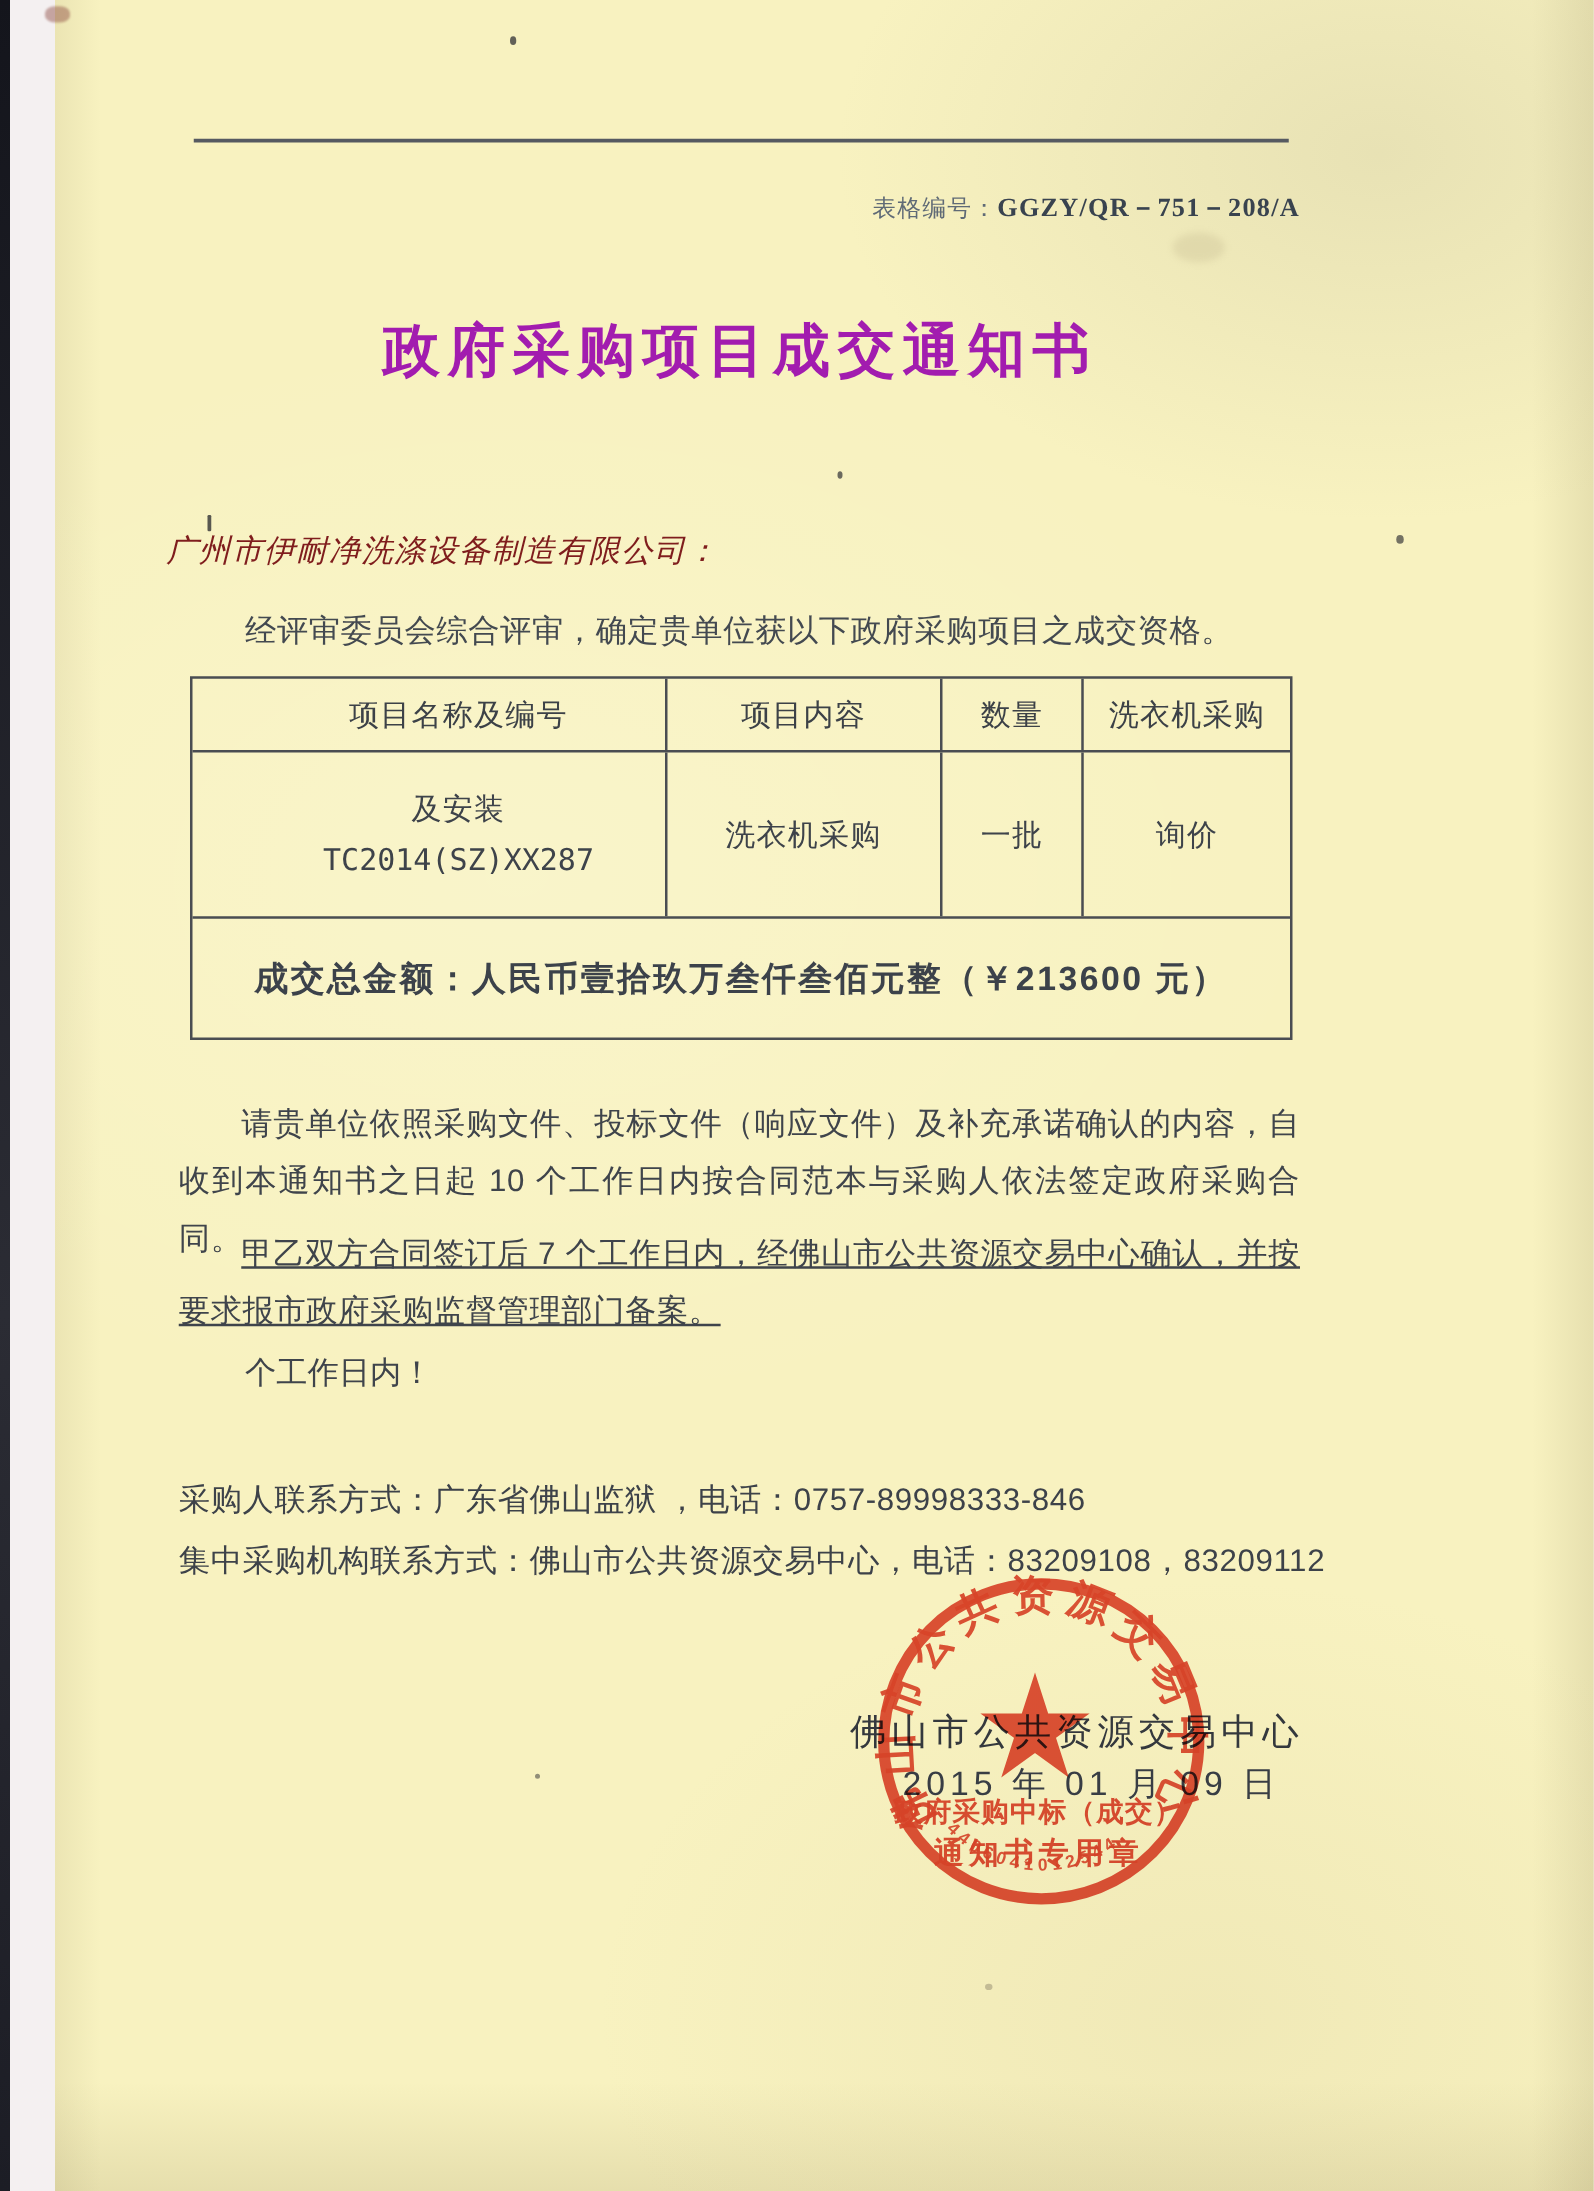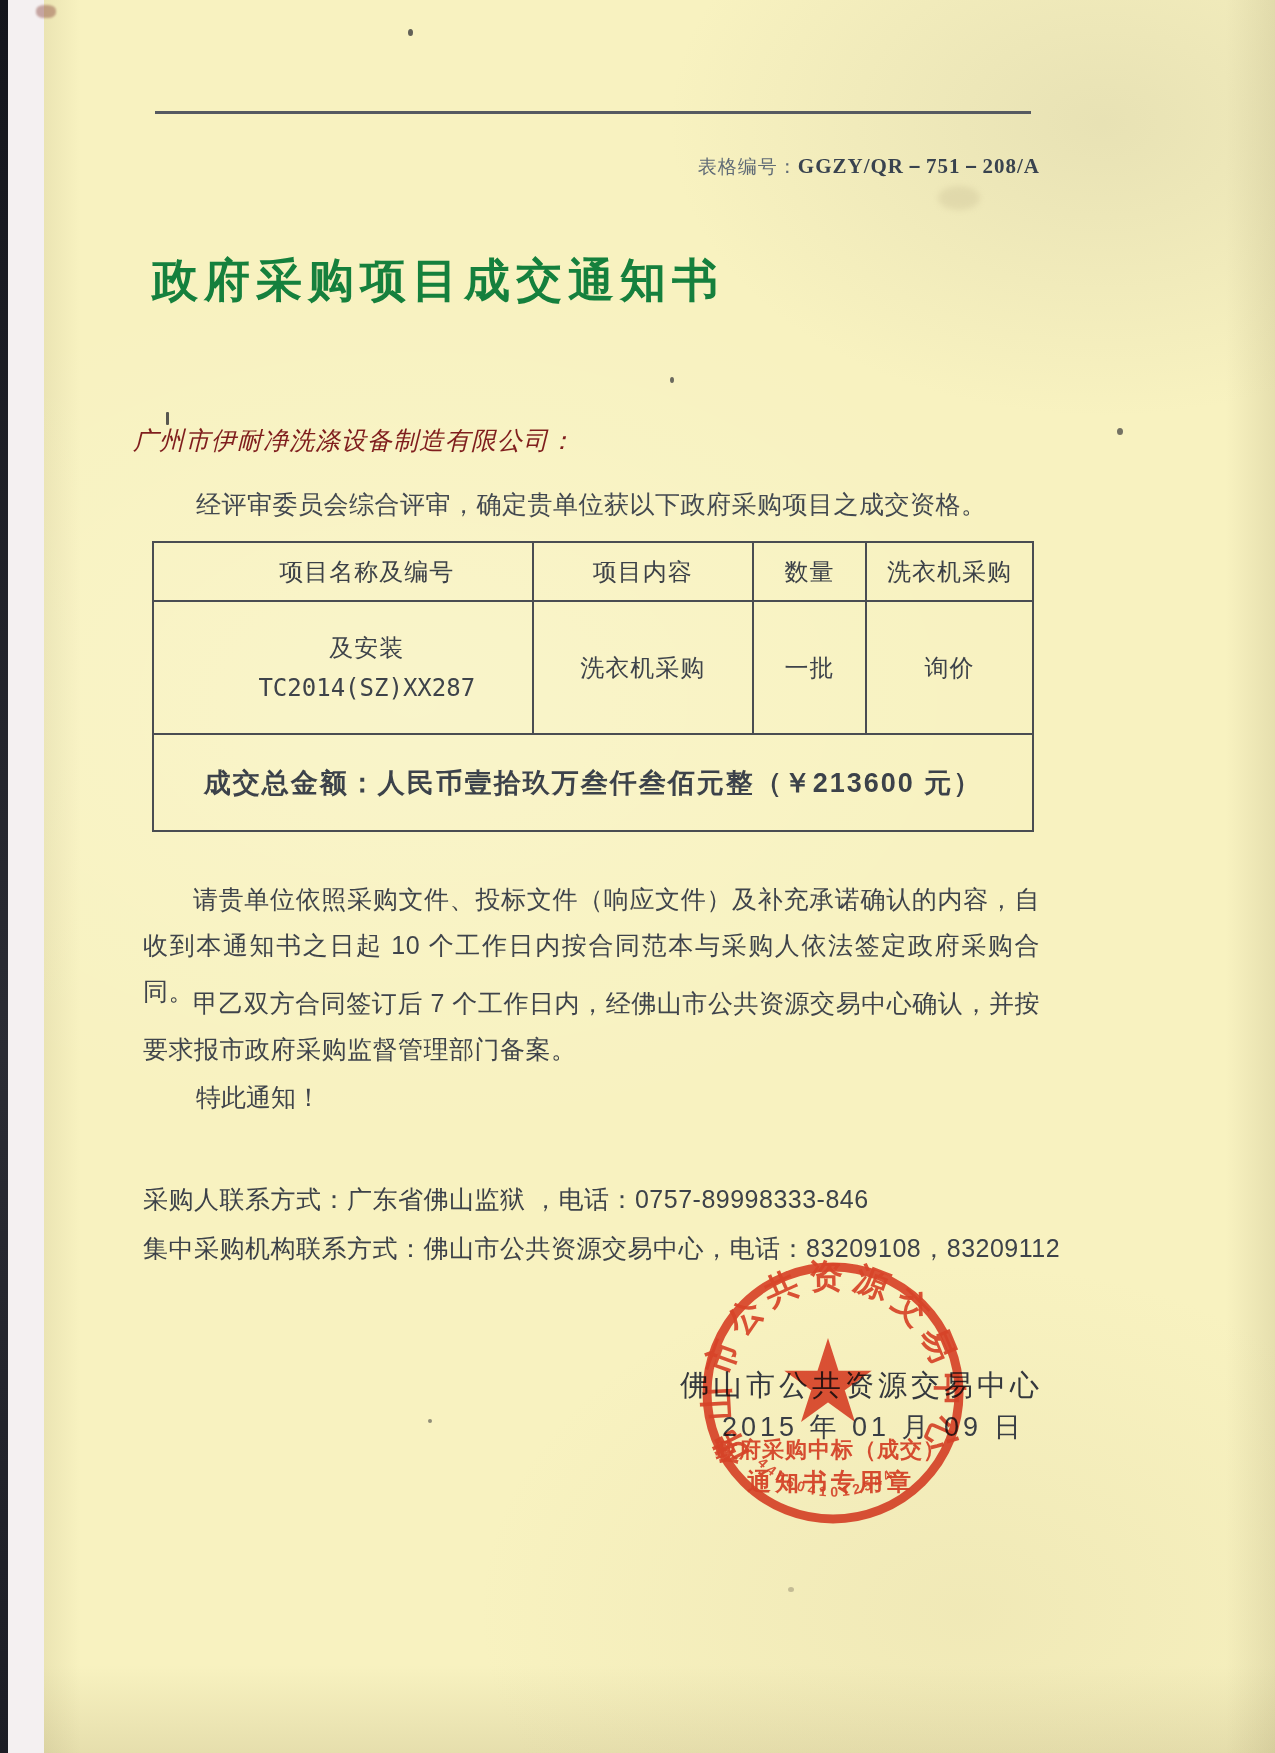--- a/index.html
+++ b/index.html
@@ -19,42 +19,42 @@
       radial-gradient(ellipse 900px 600px at 30% 40%, rgba(255,255,242,0.20), transparent 72%),
       radial-gradient(ellipse 700px 500px at 75% 92%, rgba(205,192,140,0.18), transparent 70%),
       linear-gradient(to right, rgba(120,108,66,0.10), rgba(0,0,0,0) 3%, rgba(0,0,0,0) 96%, rgba(120,108,66,0.14)),
       linear-gradient(to bottom, rgba(0,0,0,0) 95%, rgba(135,120,72,0.16));
   }
   .abs{position:absolute;}
   .rule{left:155px;top:111px;width:876px;height:3px;background:#565a61;}
   .form-line{left:540px;top:152px;width:500px;text-align:right;white-space:nowrap;}
   .form-label{font-size:19px;color:#5f6a76;letter-spacing:1px;}
   .form-code{font-family:"Liberation Serif", serif;font-weight:bold;font-size:21px;color:#39434f;letter-spacing:1px;}
-  .doc-title{left:152px;top:250px;width:880px;text-align:left;
+  .doc-title{left:152px;top:250px;width:880px;text-align:center;
     font-family:"Liberation Serif", serif;font-weight:bold;font-size:46px;
-    color:#15803d;letter-spacing:6px;white-space:nowrap;}
+    color:#a21caf;letter-spacing:6px;white-space:nowrap;}
   .addressee{left:133px;top:424px;font-size:25px;color:#7f1d1d;letter-spacing:1px;font-style:italic;}
   .intro{left:196px;top:488px;font-size:25px;color:#434950;letter-spacing:0.5px;}
   .notice-table{left:152px;top:541px;width:878px;border:2px solid #4a4d52;color:#3e434a;}
   .t-row{display:flex;align-items:stretch;padding-left:48px;}
   .t-cell{display:flex;align-items:center;justify-content:center;text-align:center;
     border-right:2px solid #4a4d52;font-size:24px;letter-spacing:1px;}
   .t-cell:last-child{border-right:none;}
   .c1{width:40%;}.c2{width:26.5%;}.c3{width:13.5%;}.c4{width:20%;}
   .t-head .t-cell{height:57px;color:#3c4147;}
   .t-data{border-top:2px solid #4a4d52;}
   .t-data .t-cell{height:131px;}
   .name-block{line-height:40px;}
   .proj-code{font-family:"DejaVu Sans Mono", monospace;font-size:24px;letter-spacing:0;}
   .t-total{border-top:2px solid #4a4d52;height:95px;display:flex;align-items:center;justify-content:center;
     font-size:27px;font-weight:600;letter-spacing:2px;color:#3c424a;}
   .para{left:143px;width:897px;font-size:25px;line-height:46px;color:#3f444b;
     text-indent:50px;letter-spacing:0.5px;text-align:justify;}
   .p1{top:876px;}
-  .p2{top:980px;}
+  .p2{top:980px;text-decoration:underline;}
   .notice-line{left:196px;top:1081px;font-size:25px;color:#3f444b;}
   .contact{left:143px;font-size:25px;color:#3d4249;letter-spacing:0.5px;white-space:nowrap;}
   .contact1{top:1183px;}
   .contact2{top:1232px;}
   .sig-org{left:680px;top:1366px;font-size:29px;color:#34383d;letter-spacing:4px;white-space:nowrap;}
   .sig-date{left:722px;top:1409px;font-size:27px;color:#383d44;letter-spacing:4px;white-space:nowrap;}
   .stamp{left:683px;top:1243px;width:300px;height:300px;mix-blend-mode:multiply;opacity:0.94;}
   .stamp text{font-family:"Liberation Sans", sans-serif;}
   .mark{position:absolute;background:#3c3c3c;border-radius:50%;}
   .m1{left:408px;top:29px;width:5px;height:7px;opacity:0.8;}
@@ -101,21 +101,21 @@
     </div>
     <div class="t-cell c2">洗衣机采购</div>
     <div class="t-cell c3">一批</div>
     <div class="t-cell c4">询价</div>
   </div>
   <div class="t-total">成交总金额：人民币壹拾玖万叁仟叁佰元整（￥213600 元）</div>
 </div>
 
 <div class="abs para p1">请贵单位依照采购文件、投标文件（响应文件）及补充承诺确认的内容，自收到本通知书之日起 10 个工作日内按合同范本与采购人依法签定政府采购合同。</div>
 <div class="abs para p2">甲乙双方合同签订后 7 个工作日内，经佛山市公共资源交易中心确认，并按要求报市政府采购监督管理部门备案。</div>
-<div class="abs notice-line">特此通知！</div>
+<div class="abs notice-line">个工作日内！</div>
 
 <div class="abs contact contact1">采购人联系方式：广东省佛山监狱 ，电话：0757-89998333-846</div>
 <div class="abs contact contact2">集中采购机构联系方式：佛山市公共资源交易中心，电话：83209108，83209112</div>
 
 <div class="abs sig-org">佛山市公共资源交易中心</div>
 <div class="abs sig-date">2015 年 01 月 09 日</div>
 
 <svg class="abs stamp" viewBox="-150 -150 300 300" xmlns="http://www.w3.org/2000/svg">
   <circle r="126" fill="none" stroke="#dc3b28" stroke-width="9" opacity="0.92"></circle>
   <path id="arcTop" d="M -78 70 A 105 105 0 1 1 78 70" fill="none"></path>

